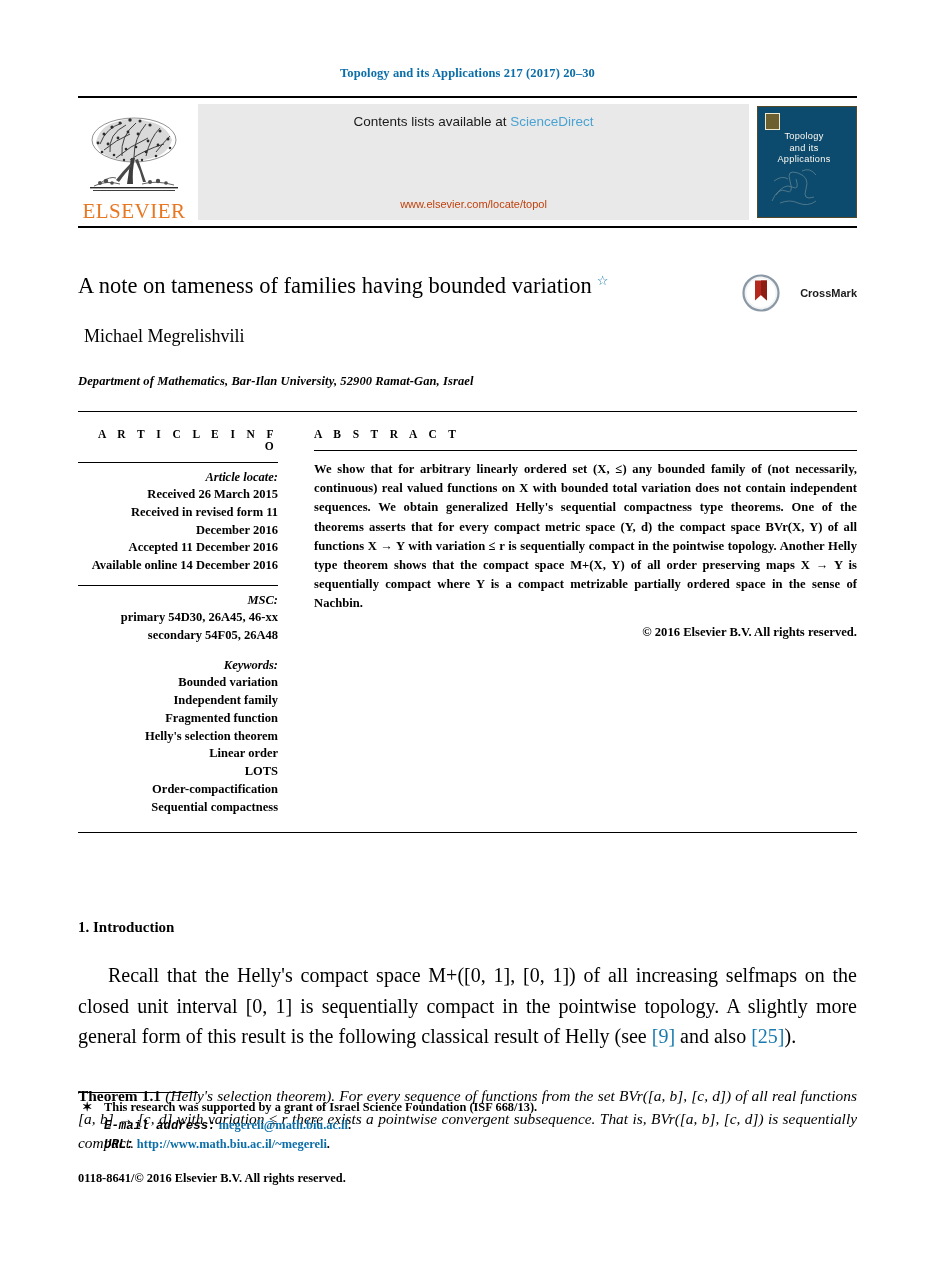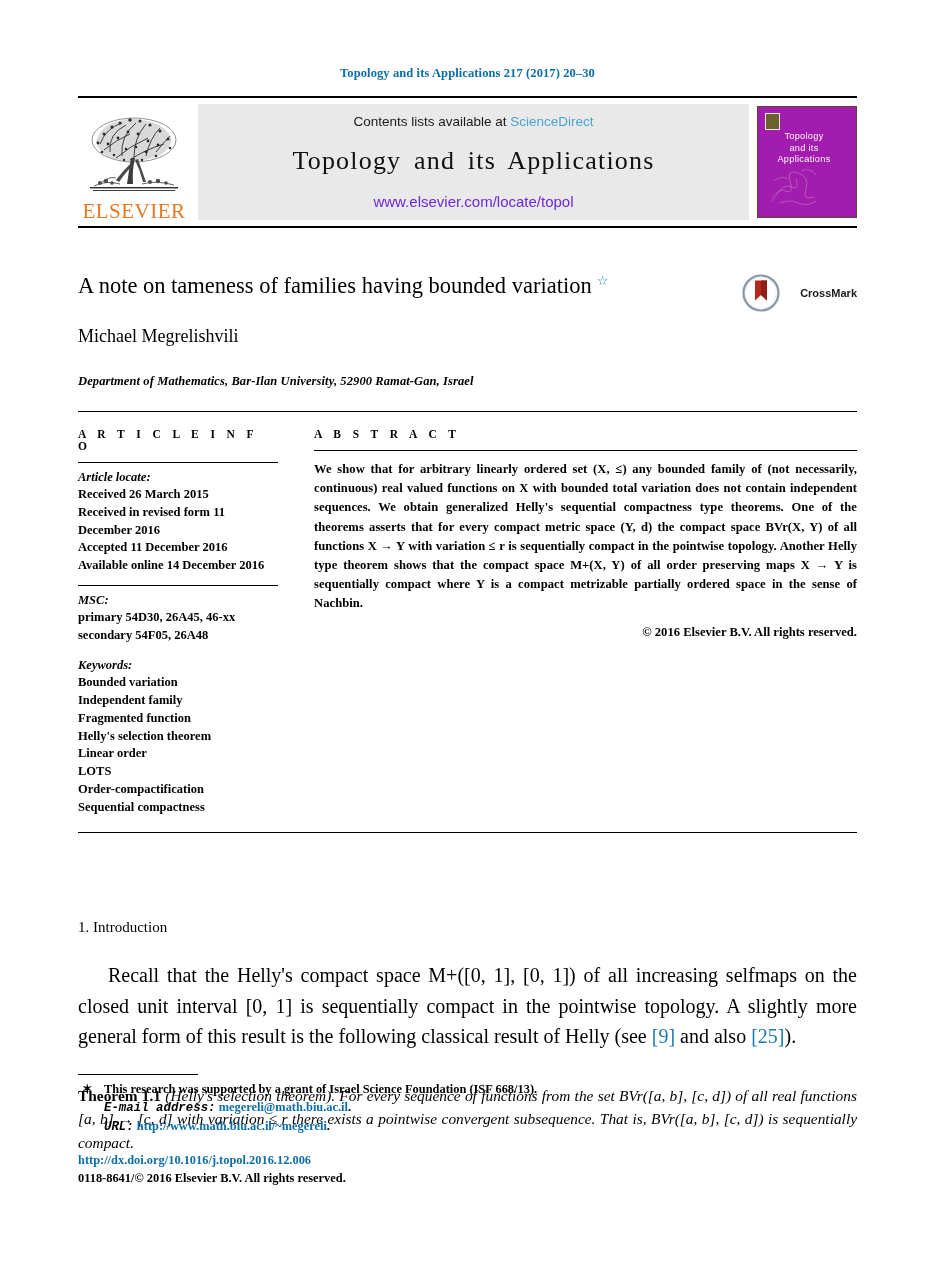--- a/index.html
+++ b/index.html
@@ -84,29 +84,29 @@
     color: #4ba3d3;
   }
   .journal-title {
     font-family: "Liberation Serif", serif;
     font-size: 26px;
     letter-spacing: 1.2px;
     color: #111;
     word-spacing: 5px;
   }
   .journal-url {
-    font-size: 15px;
+    font-size: 11px;
     font-family: "Liberation Sans", sans-serif;
-    color: #6d28d9;
+    color: #c2410c;
   }
   .cover-thumb {
     width: 100px;
     flex: 0 0 100px;
     margin: 8px 0 8px 0;
-    background: #a21caf;
+    background: #0c4a6e;
     border: 1px solid #55492a;
     position: relative;
     box-sizing: border-box;
     overflow: hidden;
   }
   .cover-mini-logo {
     position: absolute;
     left: 7px; top: 6px;
     width: 13px; height: 15px;
     background: #6d6030;
@@ -148,20 +148,21 @@
   .title-star {
     color: #1a7aad;
     font-size: 13px;
     vertical-align: super;
     margin-left: 5px;
   }
   .author {
     font-family: "Liberation Serif", serif;
     font-size: 18px;
     margin-top: 26px;
+    margin-left: 6px;
   }
   .affiliation {
     font-family: "Liberation Serif", serif;
     font-style: italic;
     font-weight: bold;
     font-size: 12.5px;
     margin-top: 27px;
     letter-spacing: 0.1px;
   }
   .crossmark {
@@ -184,20 +185,21 @@
     margin-top: 22px;
     border-top: 1.6px solid #000;
     display: flex;
     padding-top: 16px;
   }
   .col-info {
     width: 230px;
     flex: 0 0 230px;
     padding-right: 30px;
     box-sizing: border-box;
+    text-align: right;
   }
   .col-abstract {
     flex: 1 1 auto;
     padding-left: 6px;
   }
   .sec-label {
     font-family: "Liberation Serif", serif;
     font-weight: bold;
     font-size: 11.5px;
     letter-spacing: 4.4px;
@@ -239,21 +241,21 @@
     border-top: 1.6px solid #000;
     margin-top: 16px;
   }
 
   
   .body-section {
     margin-top: 86px;
   }
   .section-head {
     font-size: 15px;
-    font-weight: normal;
+    font-weight: bold;
     font-family: "Liberation Serif", serif;
   }
   .para {
     font-size: 20px;
     line-height: 1.52;
     text-align: justify;
     margin-top: 24px;
     text-indent: 30px;
   }
   .cite { color: #1a7aad; }
@@ -379,21 +381,20 @@
           <rect x="7" y="76" width="82" height="0.9" fill="#2a2a2a"></rect>
         </g>
       </svg>
       <div class="elsevier-word">ELSEVIER</div>
     </div>
 
     <div class="journal-banner">
       <div class="contents-line">
         <span>Contents lists available at </span><span class="sd">ScienceDirect</span>
       </div>
-      <div class="journal-title">Topology and its Applications</div>
       <div class="journal-url">www.elsevier.com/locate/topol</div>
     </div>
 
     <div class="cover-thumb">
       <div class="cover-mini-logo"></div>
       <div class="cover-title">Topology<br>and its<br>Applications</div>
       <svg class="cover-scribble" viewBox="0 0 54 46">
         <g stroke="#efe9d0" stroke-width="0.8" fill="none" opacity="0.8">
           <path d="M4 40 Q10 26 18 30 Q26 34 22 20 Q18 8 30 12 Q42 16 38 28 Q34 40 46 36"></path>
           <path d="M8 34 Q16 22 24 26 Q32 30 28 18"></path>
@@ -484,18 +485,17 @@
       <span class="foot-ital">E-mail address:</span>
       <span class="link">megereli@math.biu.ac.il</span>.
     </div>
 
     <div class="foot-line">
       <span class="foot-ital">URL:</span>
       <span class="link">http://www.math.biu.ac.il/~megereli</span>.
     </div>
 
     <div class="doi-block">
-      <div class="doi-link">http://dx.doi.org/10.1016/j.topol.2016.12.006</div>
       <div>0118-8641/© 2016 Elsevier B.V. All rights reserved.</div>
     </div>
   </div>
 
 </div>
 
 </body></html>

